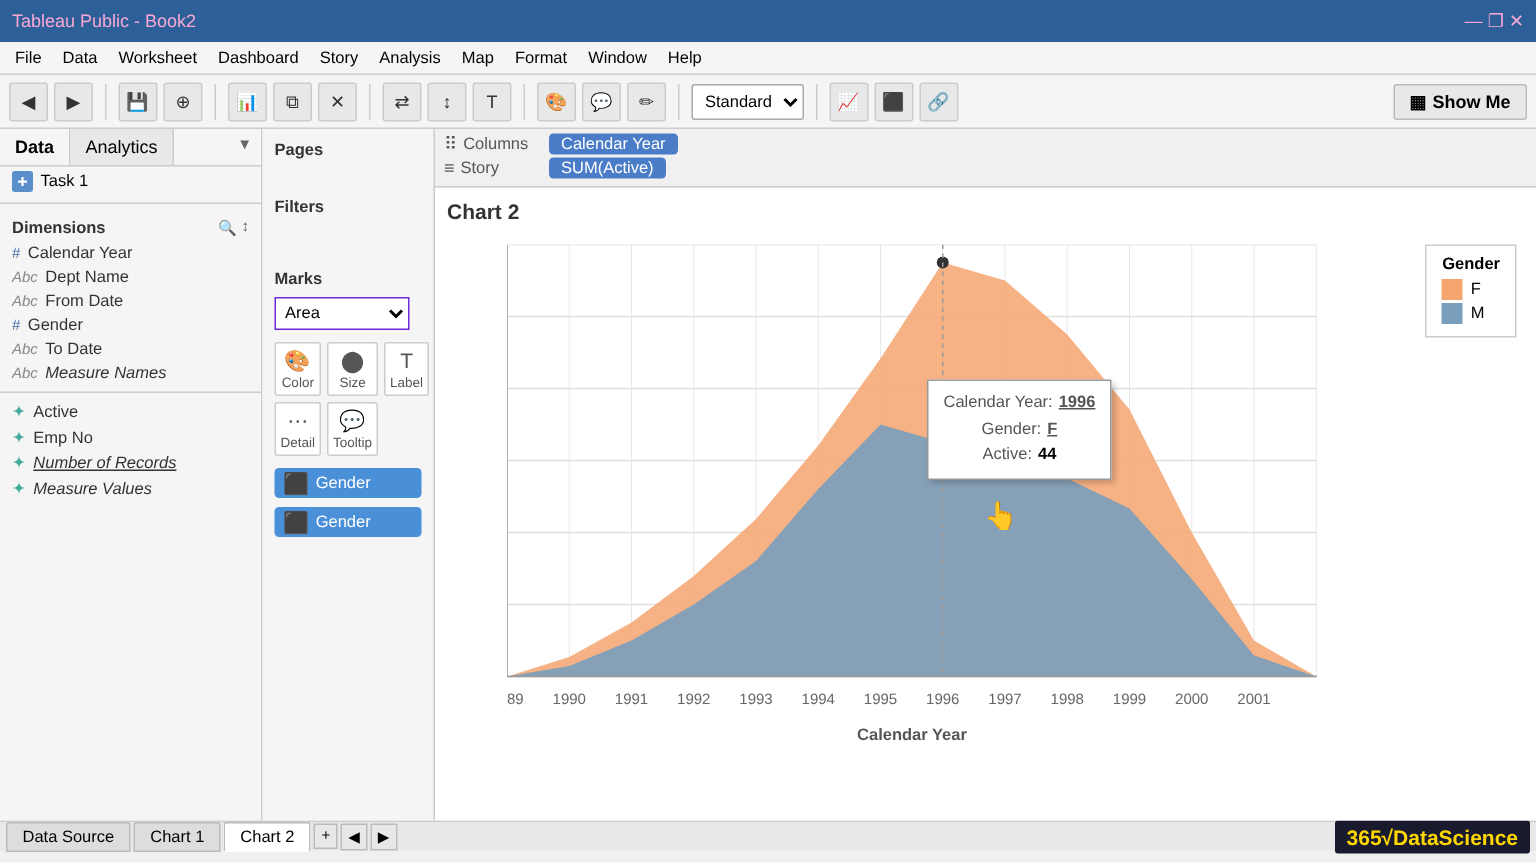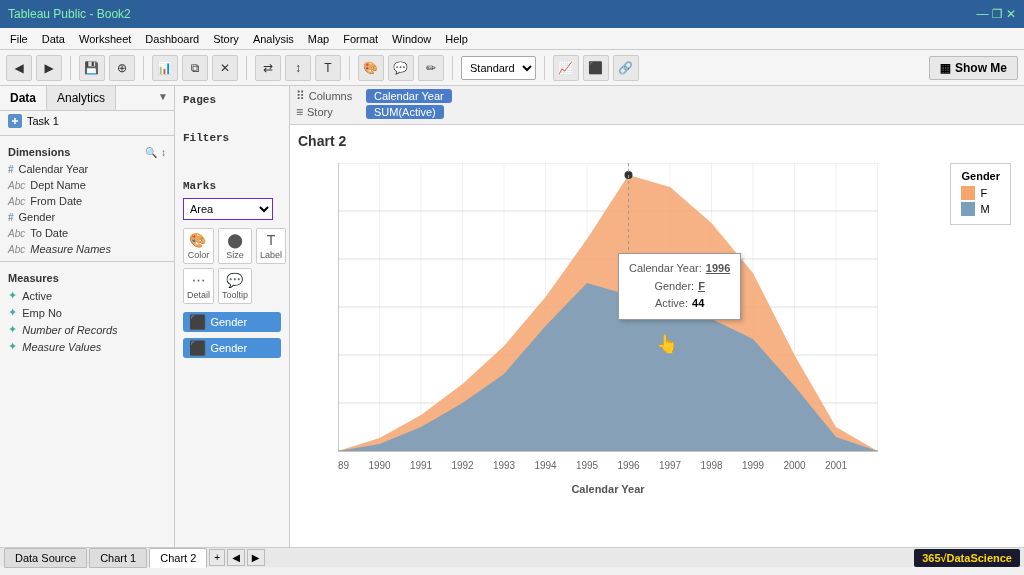--- a/index.html
+++ b/index.html
@@ -1,21 +1,21 @@
 <!DOCTYPE html>
 <html><head>
   <meta charset="utf-8">
   <style>
     * { box-sizing: border-box; margin: 0; padding: 0; }
     body { font-family: 'Segoe UI', Arial, sans-serif; font-size: 12px; background: #f0f0f0; overflow: hidden; width: 1024px; height: 575px; }
 
     
     #titlebar {
       background: #2d6099;
-      color: #86efac;
+      color: #f9a8d4;
       height: 28px;
       display: flex;
       align-items: center;
       padding: 0 8px;
       justify-content: space-between;
     }
 
     
     #menubar {
       background: #f5f5f5;
@@ -142,21 +142,21 @@
 
     
     #middle-panel {
       width: 115px;
       border-right: 1px solid #ccc;
       background: #f5f5f5;
       display: flex;
       flex-direction: column;
       padding: 8px;
     }
-    .panel-section-title { font-weight: bold; font-size: 11px; margin-bottom: 6px; color: #333; font-family: Liberation Mono, monospace; }
+    .panel-section-title { font-weight: bold; font-size: 11px; margin-bottom: 6px; color: #333; }
     .marks-select {
       width: 90px; height: 22px; font-size: 11px; border: 1px solid #6d28d9; background: white;
       padding: 0 2px; margin-bottom: 8px;
     }
     .marks-grid {
       display: grid; grid-template-columns: 1fr 1fr 1fr; gap: 4px; margin-bottom: 8px;
     }
     .marks-btn {
       display: flex; flex-direction: column; align-items: center; justify-content: center;
       padding: 3px; border: 1px solid #ccc; background: white; border-radius: 2px; cursor: pointer;
@@ -275,21 +275,21 @@
     .bottom-tab {
       padding: 3px 10px;
       font-size: 11px;
       cursor: pointer;
       border: 1px solid #bbb;
       background: #ddd;
       border-radius: 2px 2px 0 0;
     }
     .bottom-tab.active { background: white; border-bottom-color: white; }
     .bottom-tab-btn { padding: 2px 4px; cursor: pointer; border: 1px solid #bbb; background: #e8e8e8; font-size: 10px; }
-    .bottom-logo { margin-left: auto; background: #1a1a2e; color: #ffd700; padding: 3px 8px; font-size: 11px; font-weight: bold; border-radius: 2px; }
+    .bottom-logo { margin-left: auto; background: #1a1a2e; color: #ffd700; padding: 3px 8px; font-size: 14px; font-weight: bold; border-radius: 2px; }
   </style>
 </head>
 <body>
 
 <div id="titlebar">
   <span>Tableau Public - Book2</span>
   <div>
     <span>—</span>
     <span>❐</span>
     <span>✕</span>
@@ -394,35 +394,32 @@
         <span class="icon">Abc</span>
         <span>To Date</span>
       </div>
       <div class="dim-item abc">
         <span class="icon">Abc</span>
         <span style="font-style:italic;">Measure Names</span>
       </div>
 
       <div class="divider"></div>
 
-      <div class="section-title">
-        <span>Measures</span>
-      </div>
 
       <div class="dim-item">
         <span class="icon" style="color:#4a9;font-size:11px;">✦</span>
         <span>Active</span>
       </div>
       <div class="dim-item">
         <span class="icon" style="color:#4a9;font-size:11px;">✦</span>
         <span>Emp No</span>
       </div>
       <div class="dim-item">
         <span class="icon" style="color:#4a9;font-size:11px;">✦</span>
-        <span style="font-style:italic;">Number of Records</span>
+        <span style="font-style:italic;text-decoration:underline;">Number of Records</span>
       </div>
       <div class="dim-item">
         <span class="icon" style="color:#4a9;font-size:11px;">✦</span>
         <span style="font-style:italic;">Measure Values</span>
       </div>
     </div>
   </div>
 
   <div id="middle-panel">
     <div class="panel-section-title">Pages</div>

